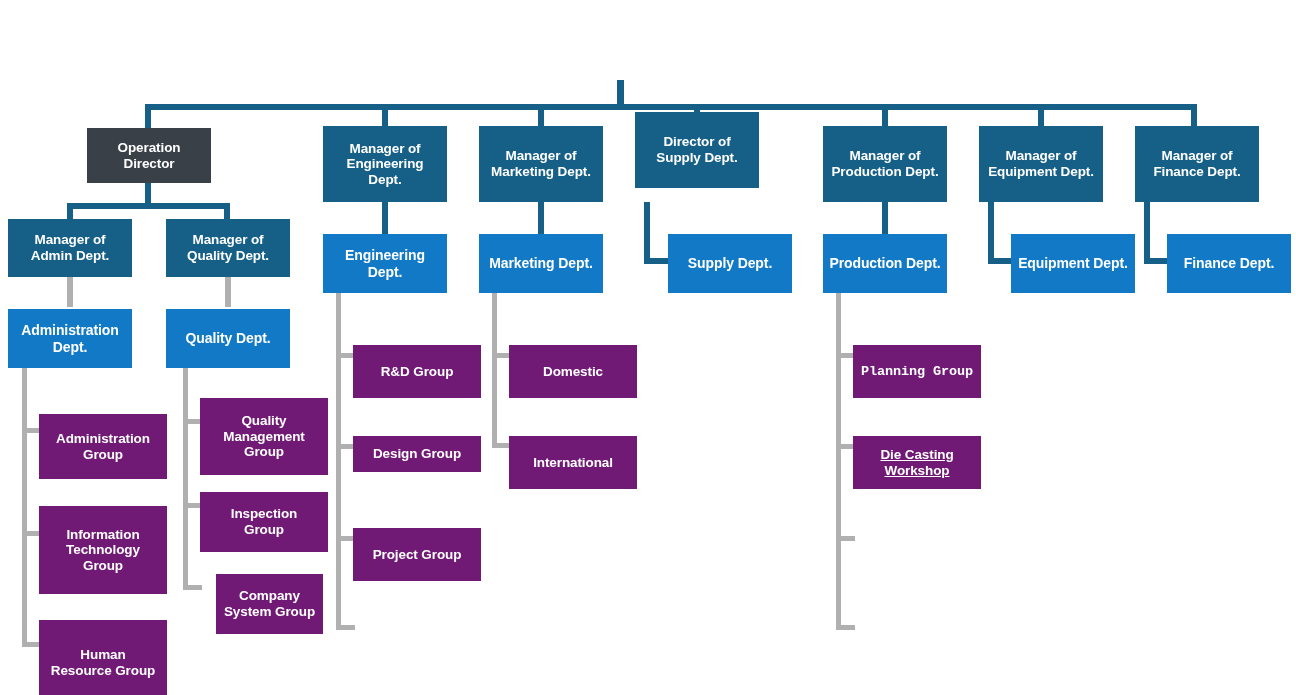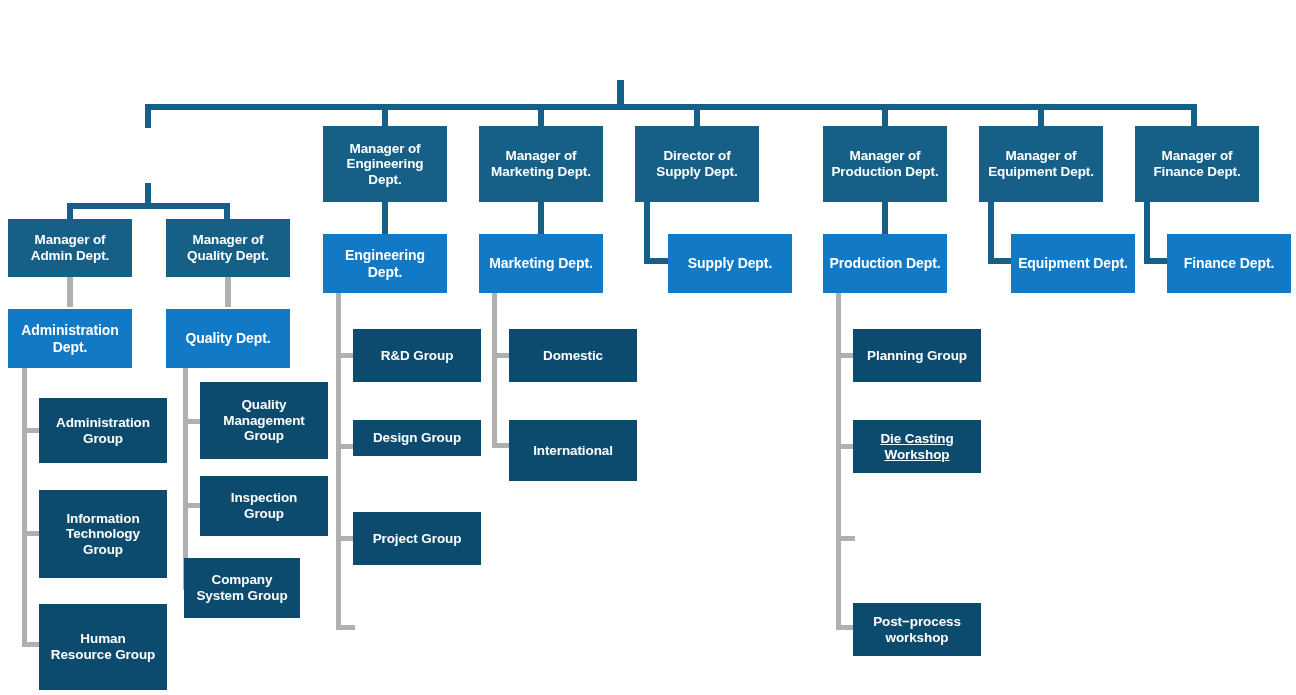--- a/index.html
+++ b/index.html
@@ -42,22 +42,23 @@
   }
   .node.mid {
     background: #166088;
     font-size: 13.5px;
   }
   .node.bright {
     background: #1279c6;
     font-size: 14px;
   }
   .node.gray {
-    background: #0c4a6e;
+    background: #701a75;
     font-size: 13.5px;
+    margin-top: 16px;
   }
   .conn {
     position: absolute;
     box-sizing: border-box;
   }
   .conn.navy { background: #166088; }
   .conn.gray { background: #b0b0b0; }
 </style>
 </head>
 <body>
@@ -69,36 +70,38 @@
 
   <div class="conn navy" style="left:145px; top:104px; width:6px; height:24px;"></div>
   <div class="conn navy" style="left:382px; top:104px; width:6px; height:22px;"></div>
   <div class="conn navy" style="left:538px; top:104px; width:6px; height:22px;"></div>
   <div class="conn navy" style="left:694px; top:104px; width:6px; height:22px;"></div>
   <div class="conn navy" style="left:882px; top:104px; width:6px; height:22px;"></div>
   <div class="conn navy" style="left:1038px; top:104px; width:6px; height:22px;"></div>
   <div class="conn navy" style="left:1191px; top:104px; width:6px; height:22px;"></div>
 
 
+  <div class="node dark" style="left:87px; top:128px; width:124px; height:55px;">Operation
+Director</div>
 
   <div class="conn navy" style="left:145px; top:183px; width:6px; height:21px;"></div>
   <div class="conn navy" style="left:67px; top:203px; width:163px; height:6px;"></div>
   <div class="conn navy" style="left:67px; top:203px; width:6px; height:17px;"></div>
   <div class="conn navy" style="left:224px; top:203px; width:6px; height:17px;"></div>
 
   <div class="node mid" style="left:8px; top:219px; width:124px; height:58px;">Manager of
 Admin Dept.</div>
   <div class="node mid" style="left:166px; top:219px; width:124px; height:58px;">Manager of
 Quality Dept.</div>
   <div class="node mid" style="left:323px; top:126px; width:124px; height:76px;">Manager of
 Engineering
 Dept.</div>
   <div class="node mid" style="left:479px; top:126px; width:124px; height:76px;">Manager of
 Marketing Dept.</div>
-  <div class="node mid" style="left:635px; top:126px; width:124px; height:76px;">Director  of
+  <div class="node mid" style="left:635px; top:112px; width:124px; height:76px;">Director  of
 Supply Dept.</div>
   <div class="node mid" style="left:823px; top:126px; width:124px; height:76px;">Manager of
 Production Dept.</div>
   <div class="node mid" style="left:979px; top:126px; width:124px; height:76px;">Manager of
 Equipment Dept.</div>
   <div class="node mid" style="left:1135px; top:126px; width:124px; height:76px;">Manager of
 Finance Dept.</div>
 
   <div class="conn gray" style="left:67px; top:277px; width:6px; height:30px;"></div>
   <div class="conn gray" style="left:225px; top:277px; width:6px; height:30px;"></div>
@@ -142,45 +145,43 @@
   <div class="conn gray" style="left:183px; top:368px; width:5px; height:222px;"></div>
   <div class="conn gray" style="left:183px; top:419px; width:19px; height:5px;"></div>
   <div class="conn gray" style="left:183px; top:503px; width:19px; height:5px;"></div>
   <div class="conn gray" style="left:183px; top:585px; width:19px; height:5px;"></div>
 
   <div class="node gray" style="left:200px; top:382px; width:128px; height:77px;">Quality
 Management
 Group</div>
   <div class="node gray" style="left:200px; top:476px; width:128px; height:60px;">Inspection
 Group</div>
-  <div class="node gray" style="left:184px; top:558px; width:116px; height:60px;">Company
+  <div class="node gray" style="left:216px; top:558px; width:107px; height:60px;">Company
 System Group</div>
 
   <div class="conn gray" style="left:336px; top:293px; width:5px; height:337px;"></div>
   <div class="conn gray" style="left:336px; top:353px; width:19px; height:5px;"></div>
   <div class="conn gray" style="left:336px; top:444px; width:19px; height:5px;"></div>
   <div class="conn gray" style="left:336px; top:536px; width:19px; height:5px;"></div>
   <div class="conn gray" style="left:336px; top:625px; width:19px; height:5px;"></div>
 
   <div class="node gray" style="left:353px; top:329px; width:128px; height:53px;">R&amp;D Group</div>
   <div class="node gray" style="left:353px; top:420px; width:128px; height:36px;">Design Group</div>
   <div class="node gray" style="left:353px; top:512px; width:128px; height:53px;">Project Group</div>
 
   <div class="conn gray" style="left:492px; top:293px; width:5px; height:155px;"></div>
   <div class="conn gray" style="left:492px; top:353px; width:19px; height:5px;"></div>
   <div class="conn gray" style="left:492px; top:443px; width:19px; height:5px;"></div>
 
   <div class="node gray" style="left:509px; top:329px; width:128px; height:53px;">Domestic</div>
-  <div class="node gray" style="left:509px; top:420px; width:128px; height:61px;">International</div>
+  <div class="node gray" style="left:509px; top:420px; width:128px; height:53px;">International</div>
 
   <div class="conn gray" style="left:836px; top:293px; width:5px; height:337px;"></div>
   <div class="conn gray" style="left:836px; top:353px; width:19px; height:5px;"></div>
   <div class="conn gray" style="left:836px; top:444px; width:19px; height:5px;"></div>
   <div class="conn gray" style="left:836px; top:536px; width:19px; height:5px;"></div>
   <div class="conn gray" style="left:836px; top:625px; width:19px; height:5px;"></div>
 
-  <div class="node gray" style="left:853px; top:329px; width:128px; height:53px;">Planning Group</div>
+  <div class="node gray" style="left:853px; top:329px; width:128px; height:53px;font-family:Liberation Mono, monospace;">Planning Group</div>
   <div class="node gray" style="left:853px; top:420px; width:128px; height:53px;text-decoration:underline;">Die Casting
 Workshop</div>
-  <div class="node gray" style="left:853px; top:603px; width:128px; height:53px;">Post−process
-workshop</div>
 
 </div>
 
 </body></html>

